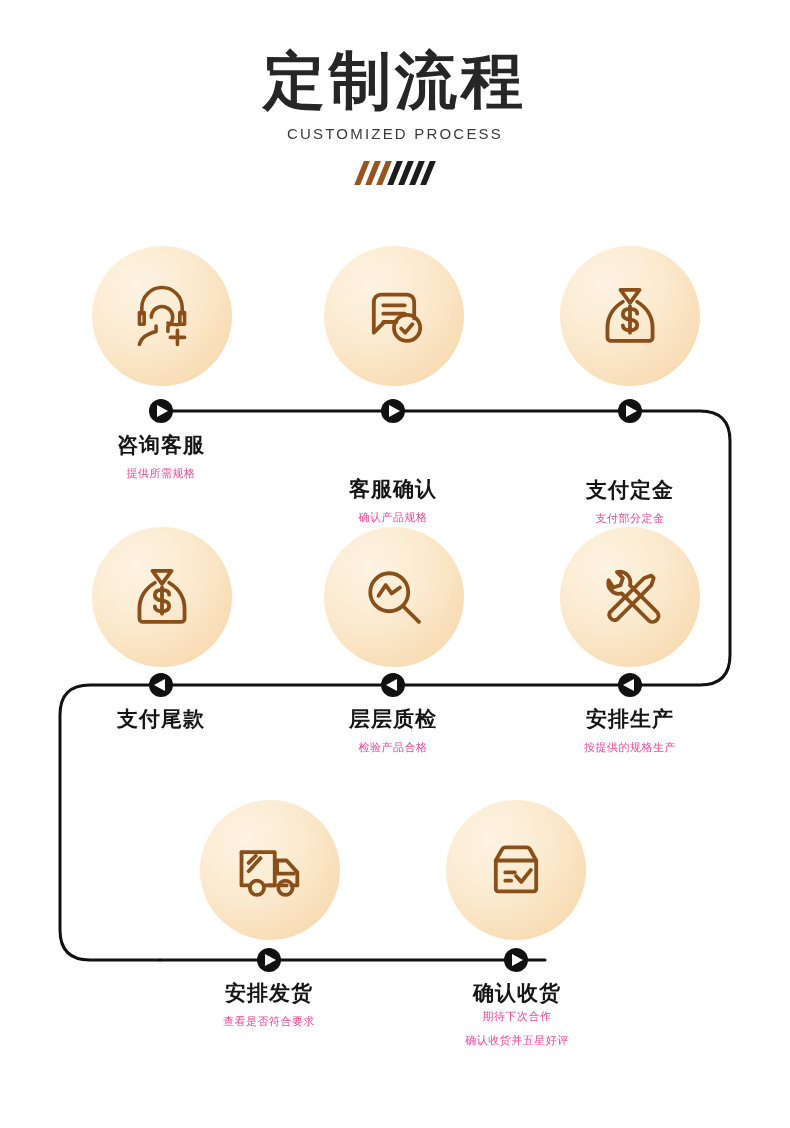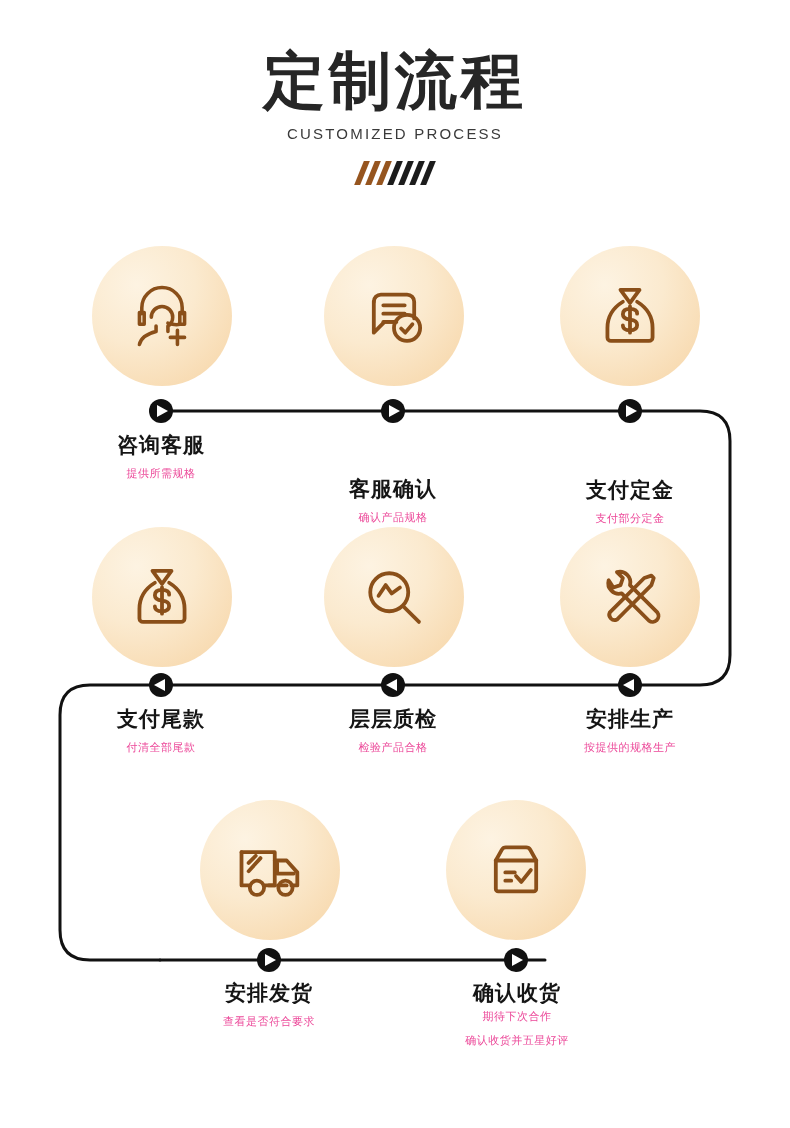--- a/index.html
+++ b/index.html
@@ -222,21 +222,20 @@
   <div class="circle" style="left:92px; top:527px;">
     <svg viewBox="0 0 64 64" fill="none" stroke="#8a4f19" stroke-width="3.2" stroke-linecap="round" stroke-linejoin="round">
       <path d="M24 10 h16 l-8 11 z"></path>
       <path d="M26 20 q-13 8 -13 22 v8 a3 3 0 0 0 3 3 h32 a3 3 0 0 0 3 -3 v-8 q0 -14 -13 -22"></path>
       <path d="M32 24 v22"></path>
       <path d="M38 30 q0 -4 -6 -4 q-6 0 -6 4.5 q0 4 6 4.5 q6 0.5 6 4.5 q0 4.5 -6 4.5 q-6 0 -6 -4"></path>
     </svg>
   </div>
   <div class="step-label" style="left:36px; top:706px;">
     <div class="step-title">支付尾款</div>
-    <div class="step-desc">付清全部尾款</div>
   </div>
 
   <div class="circle" style="left:324px; top:527px;">
     <svg viewBox="0 0 64 64" fill="none" stroke="#8a4f19" stroke-width="3.2" stroke-linecap="round" stroke-linejoin="round">
       <circle cx="28" cy="28" r="16"></circle>
       <path d="M40 40 L53 53"></path>
       <path d="M19 31 l6 -9 l5 7 l7 -5"></path>
     </svg>
   </div>
   <div class="step-label" style="left:268px; top:706px;">

